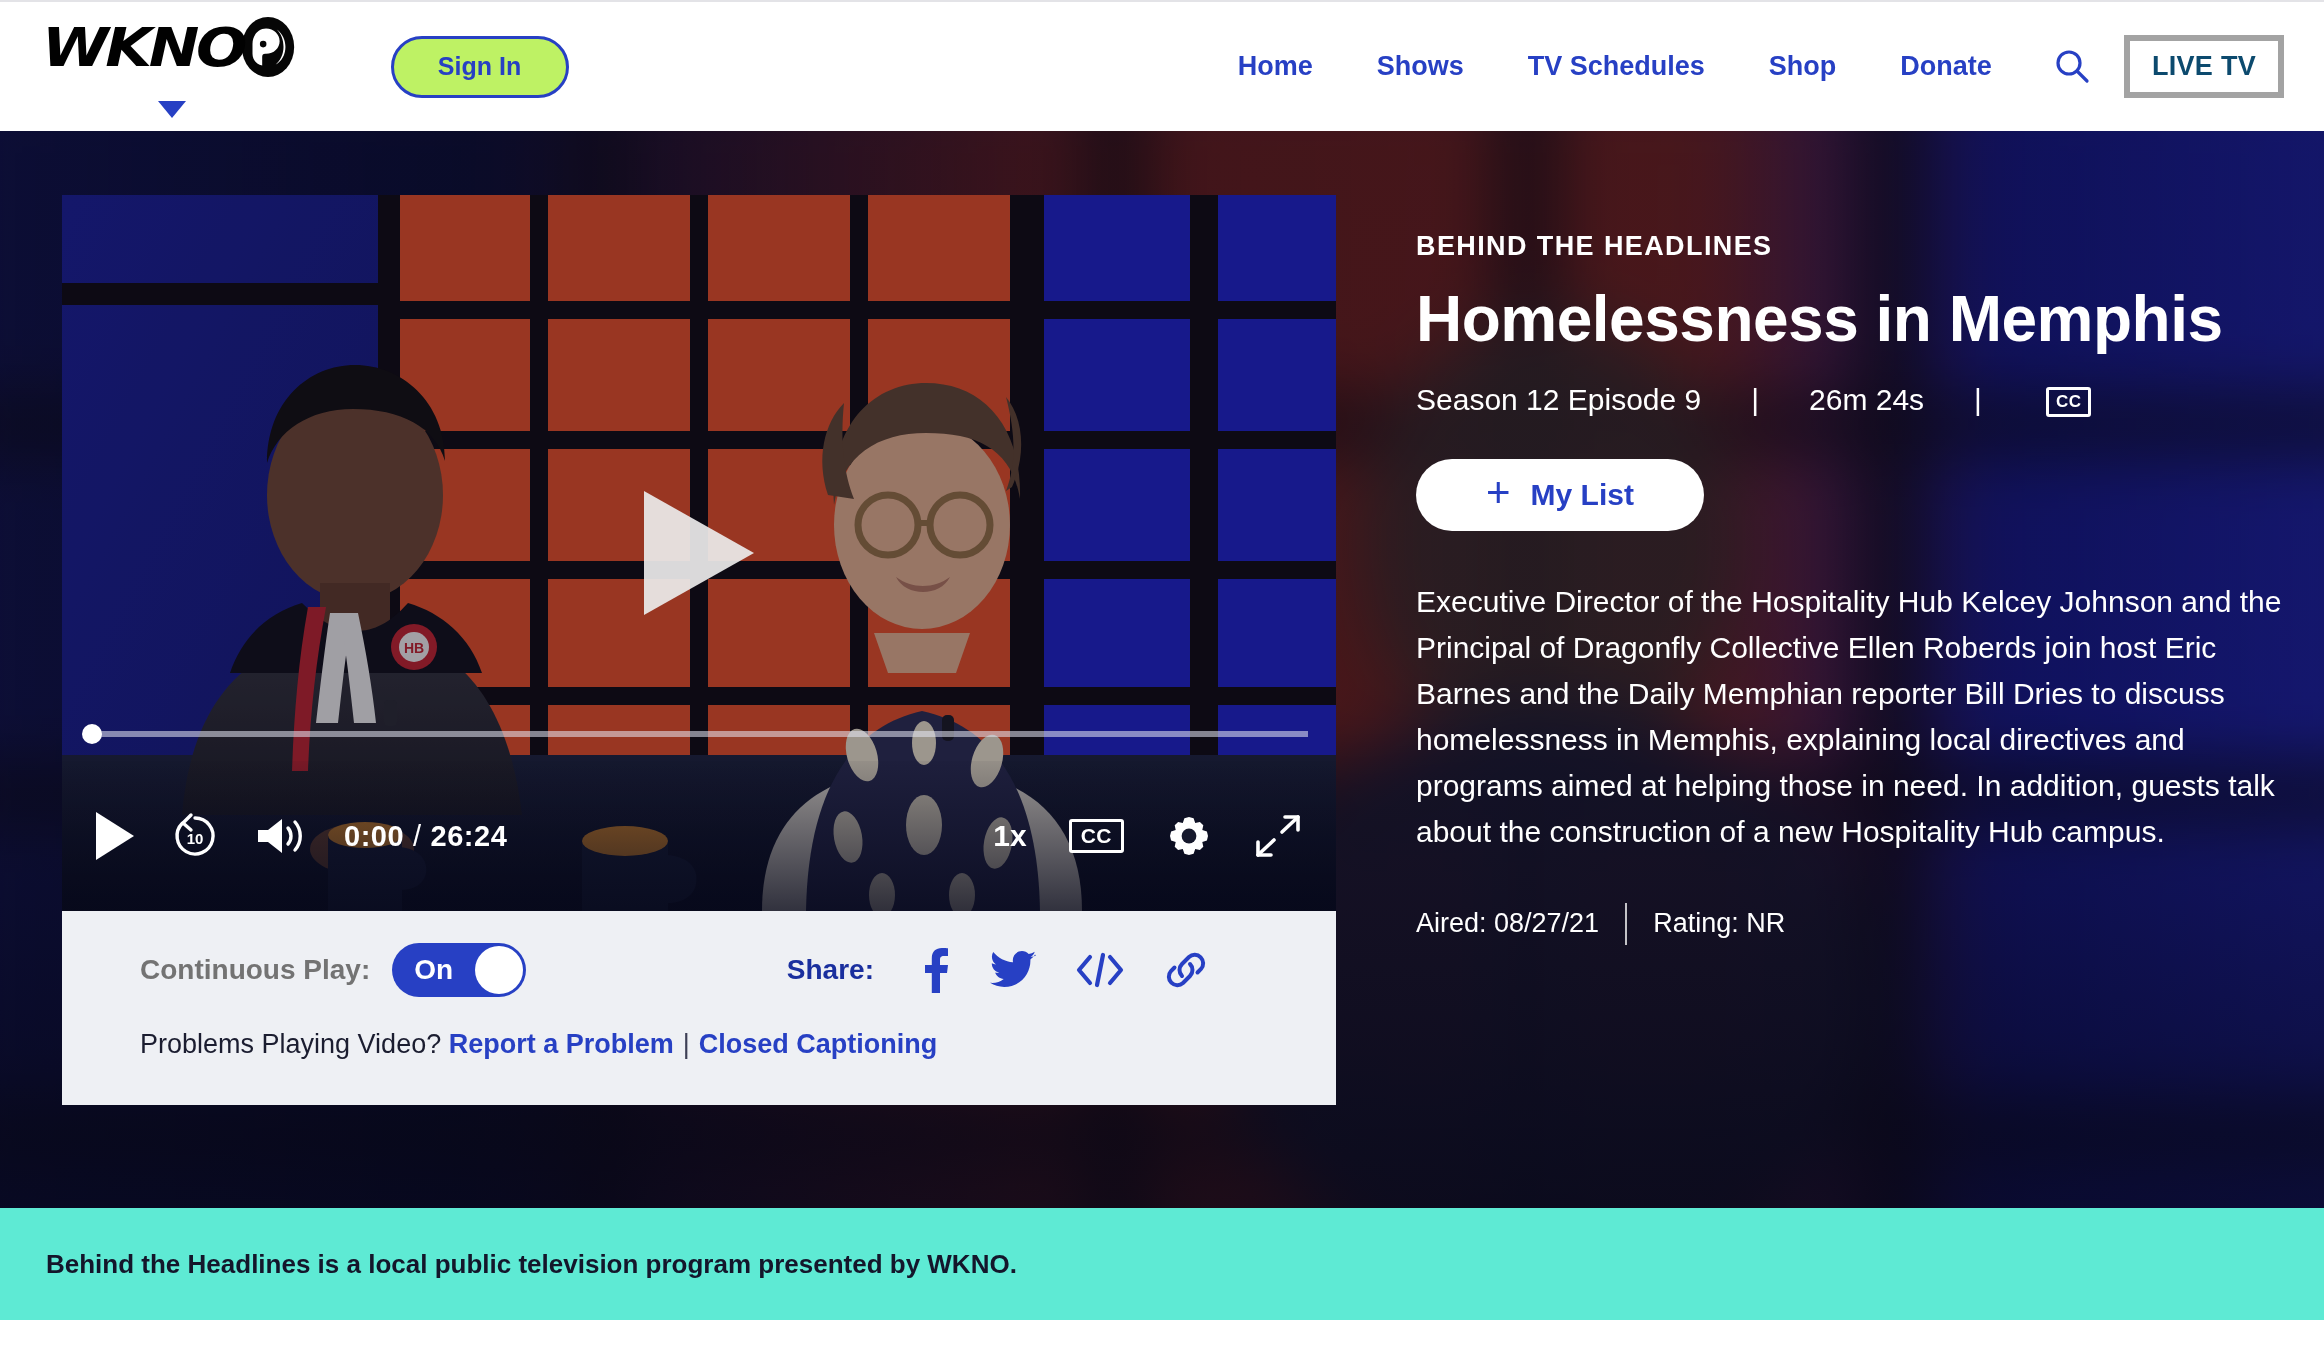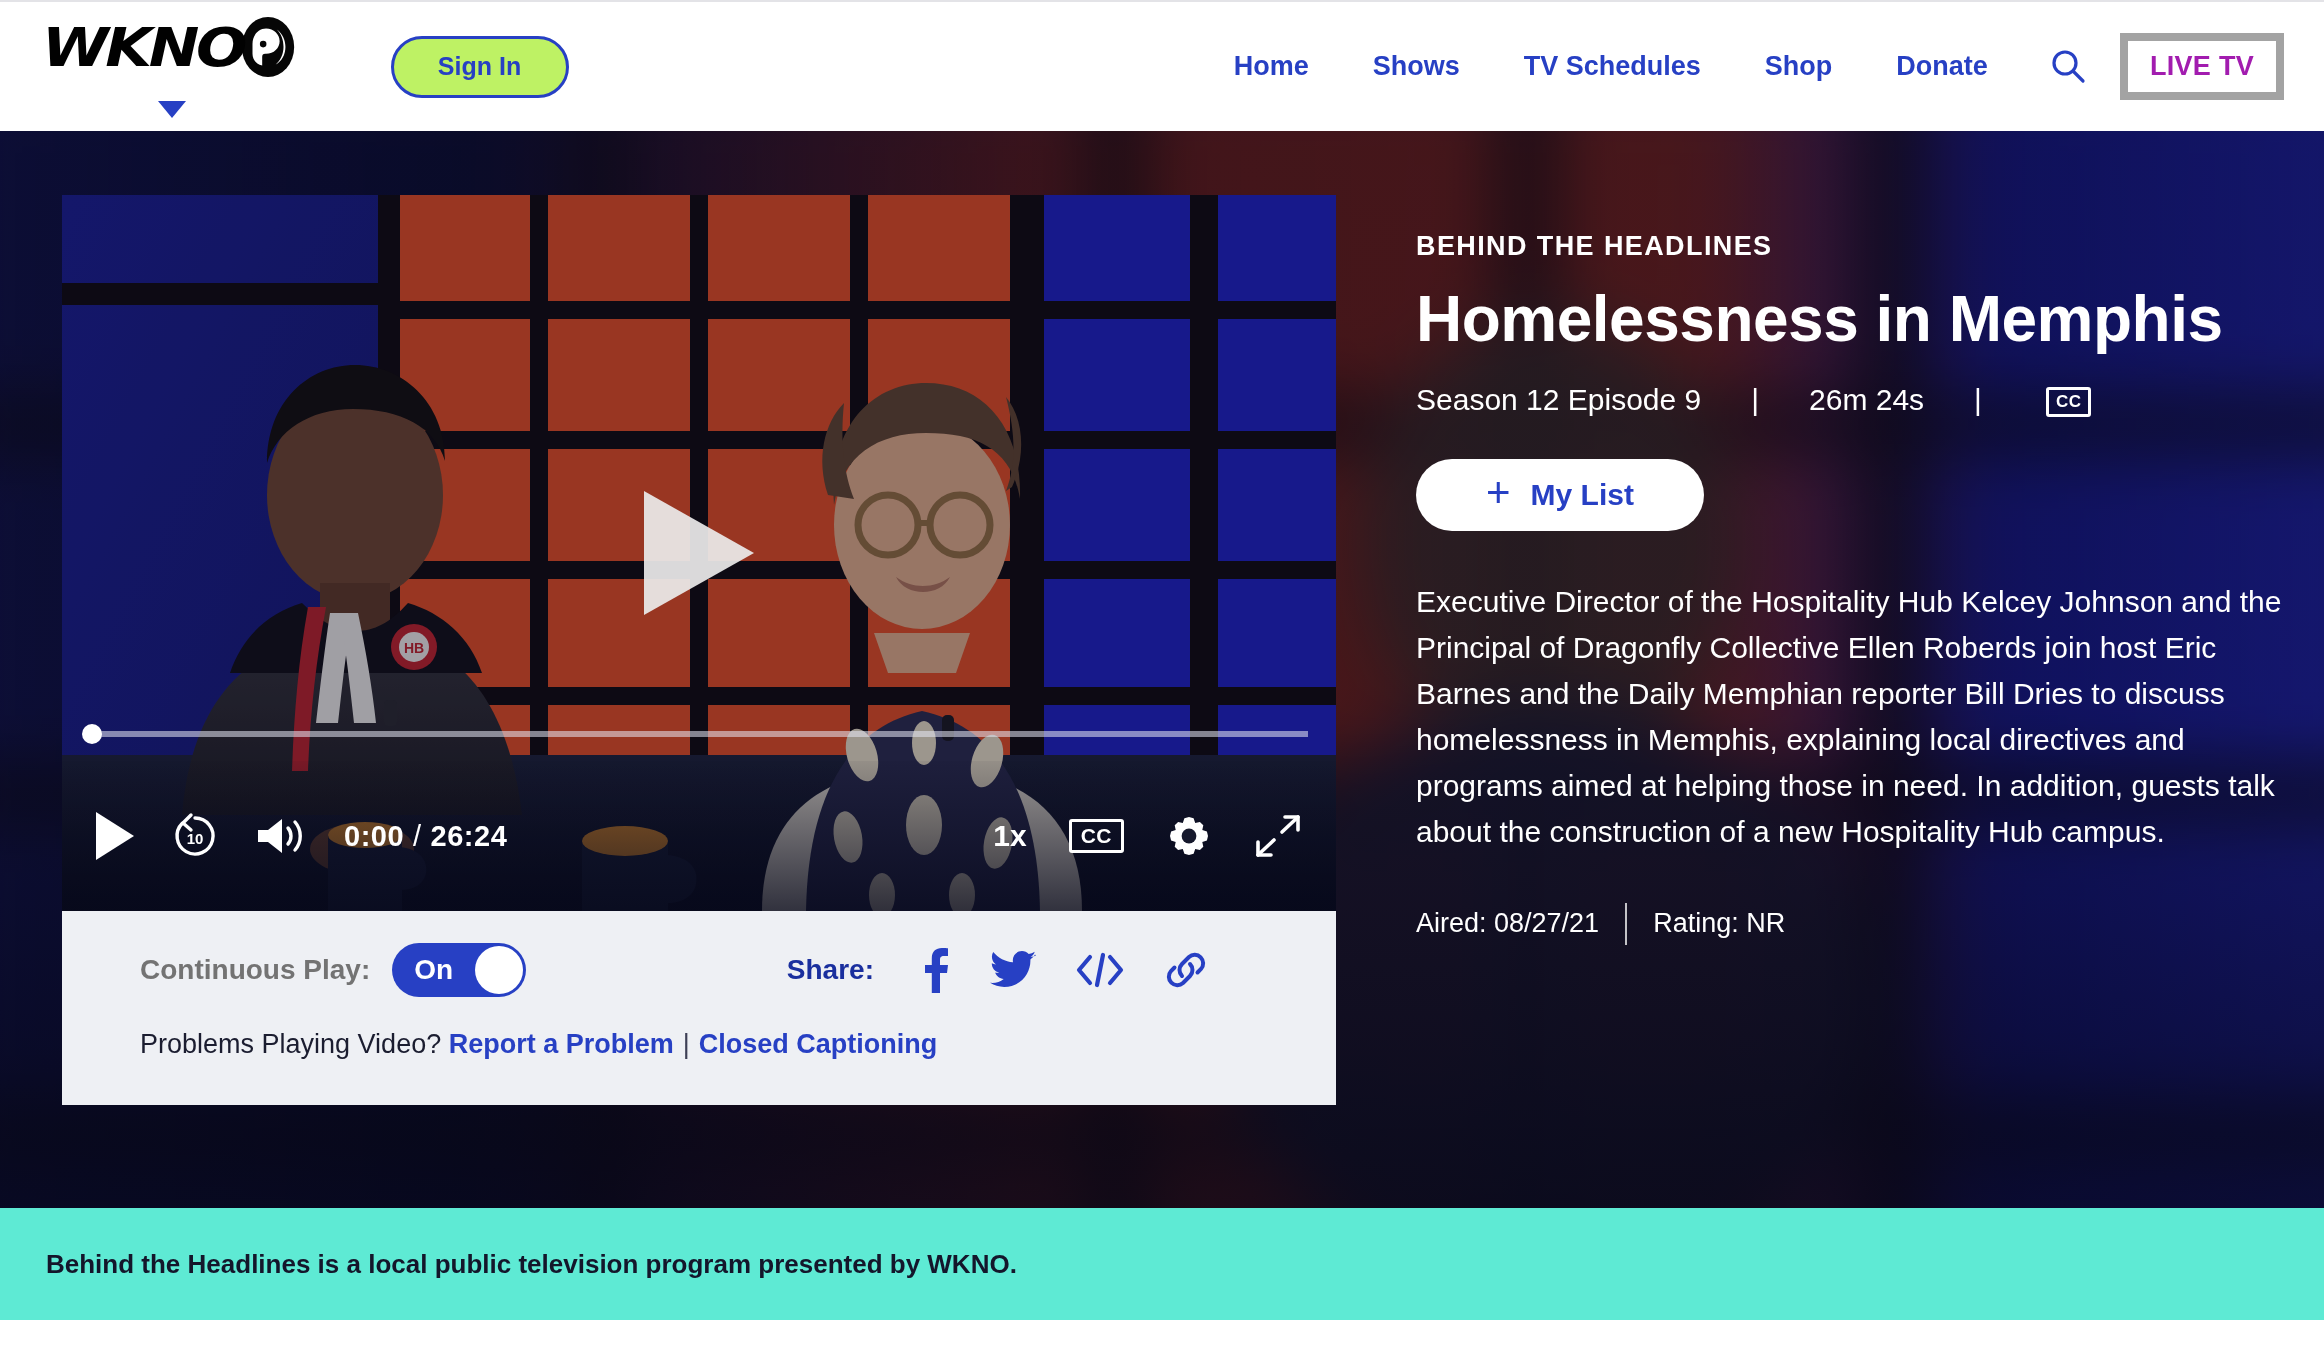--- a/index.html
+++ b/index.html
@@ -64,22 +64,22 @@
     white-space: nowrap;
     cursor: pointer;
   }
   .search-btn {
     margin: 0 30px 0 26px;
     width: 44px; height: 44px;
     display: flex; align-items: center; justify-content: center;
     cursor: pointer; background: none; border: none;
   }
   .livetv-btn {
-    border: 8px solid #a3a3a3;
-    color: #a21caf;
+    border: 6px solid #a3a3a3;
+    color: #0c4a6e;
     font-size: 27px; font-weight: 700;
     padding: 10px 22px;
     background: #ffffff;
     cursor: pointer;
     letter-spacing: 0.3px;
   }
 
   
   .hero {
     position: absolute; top: 131px; left: 0;

